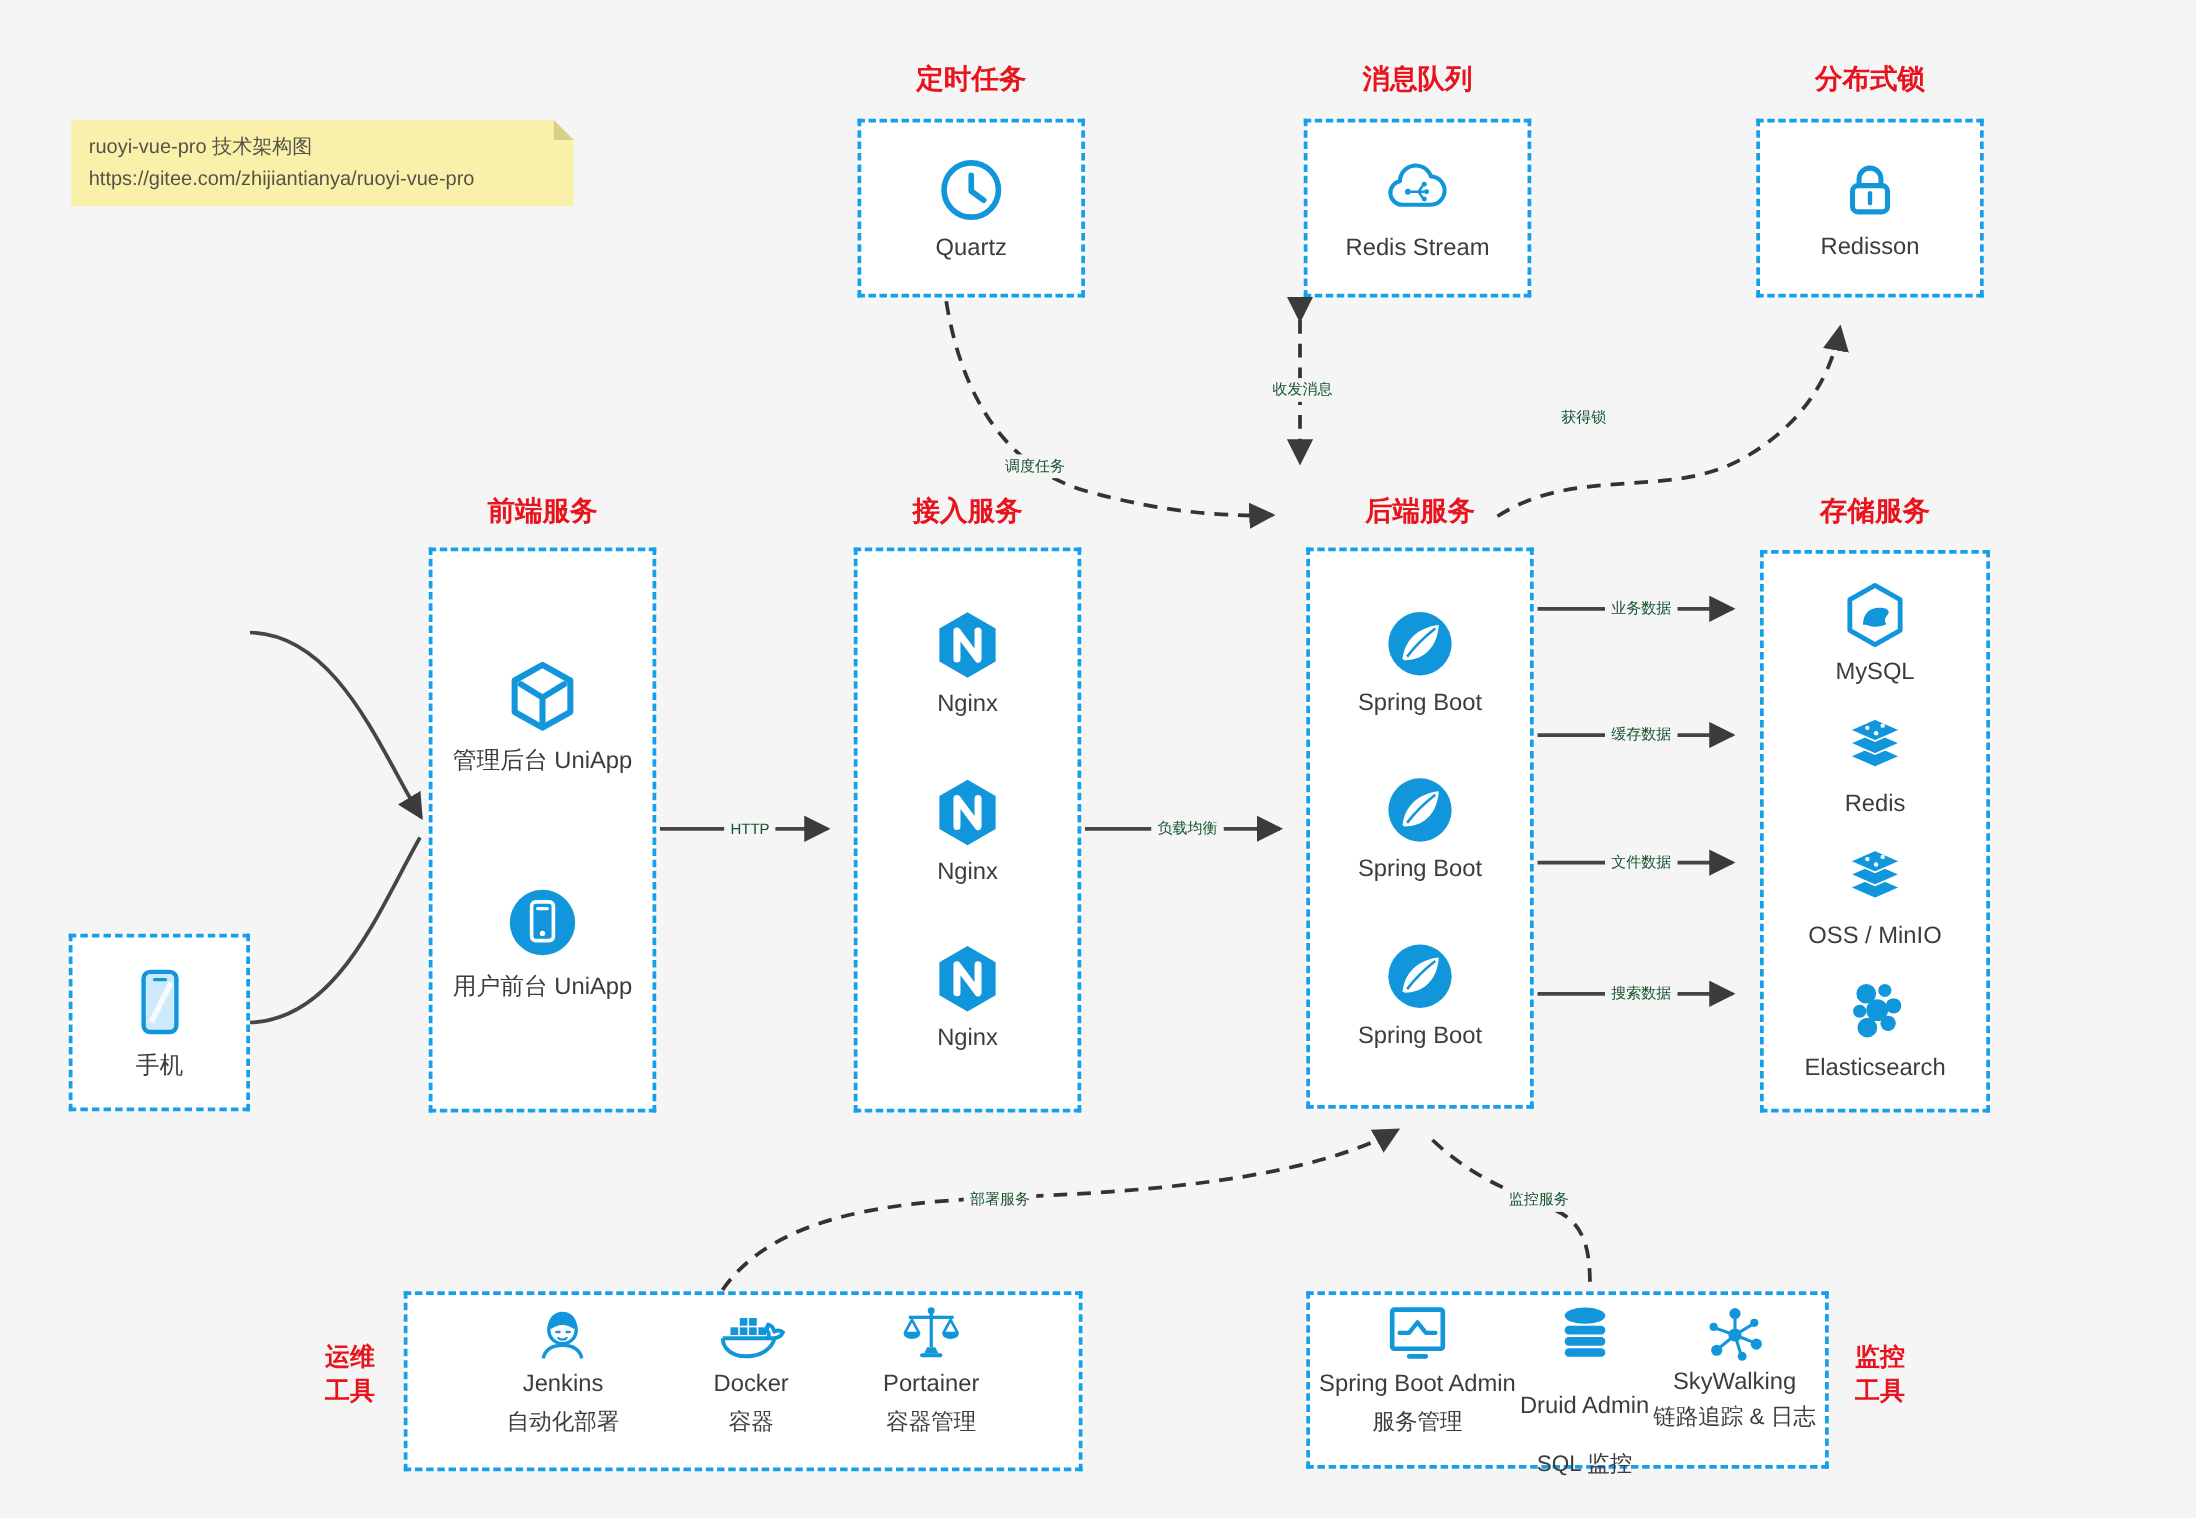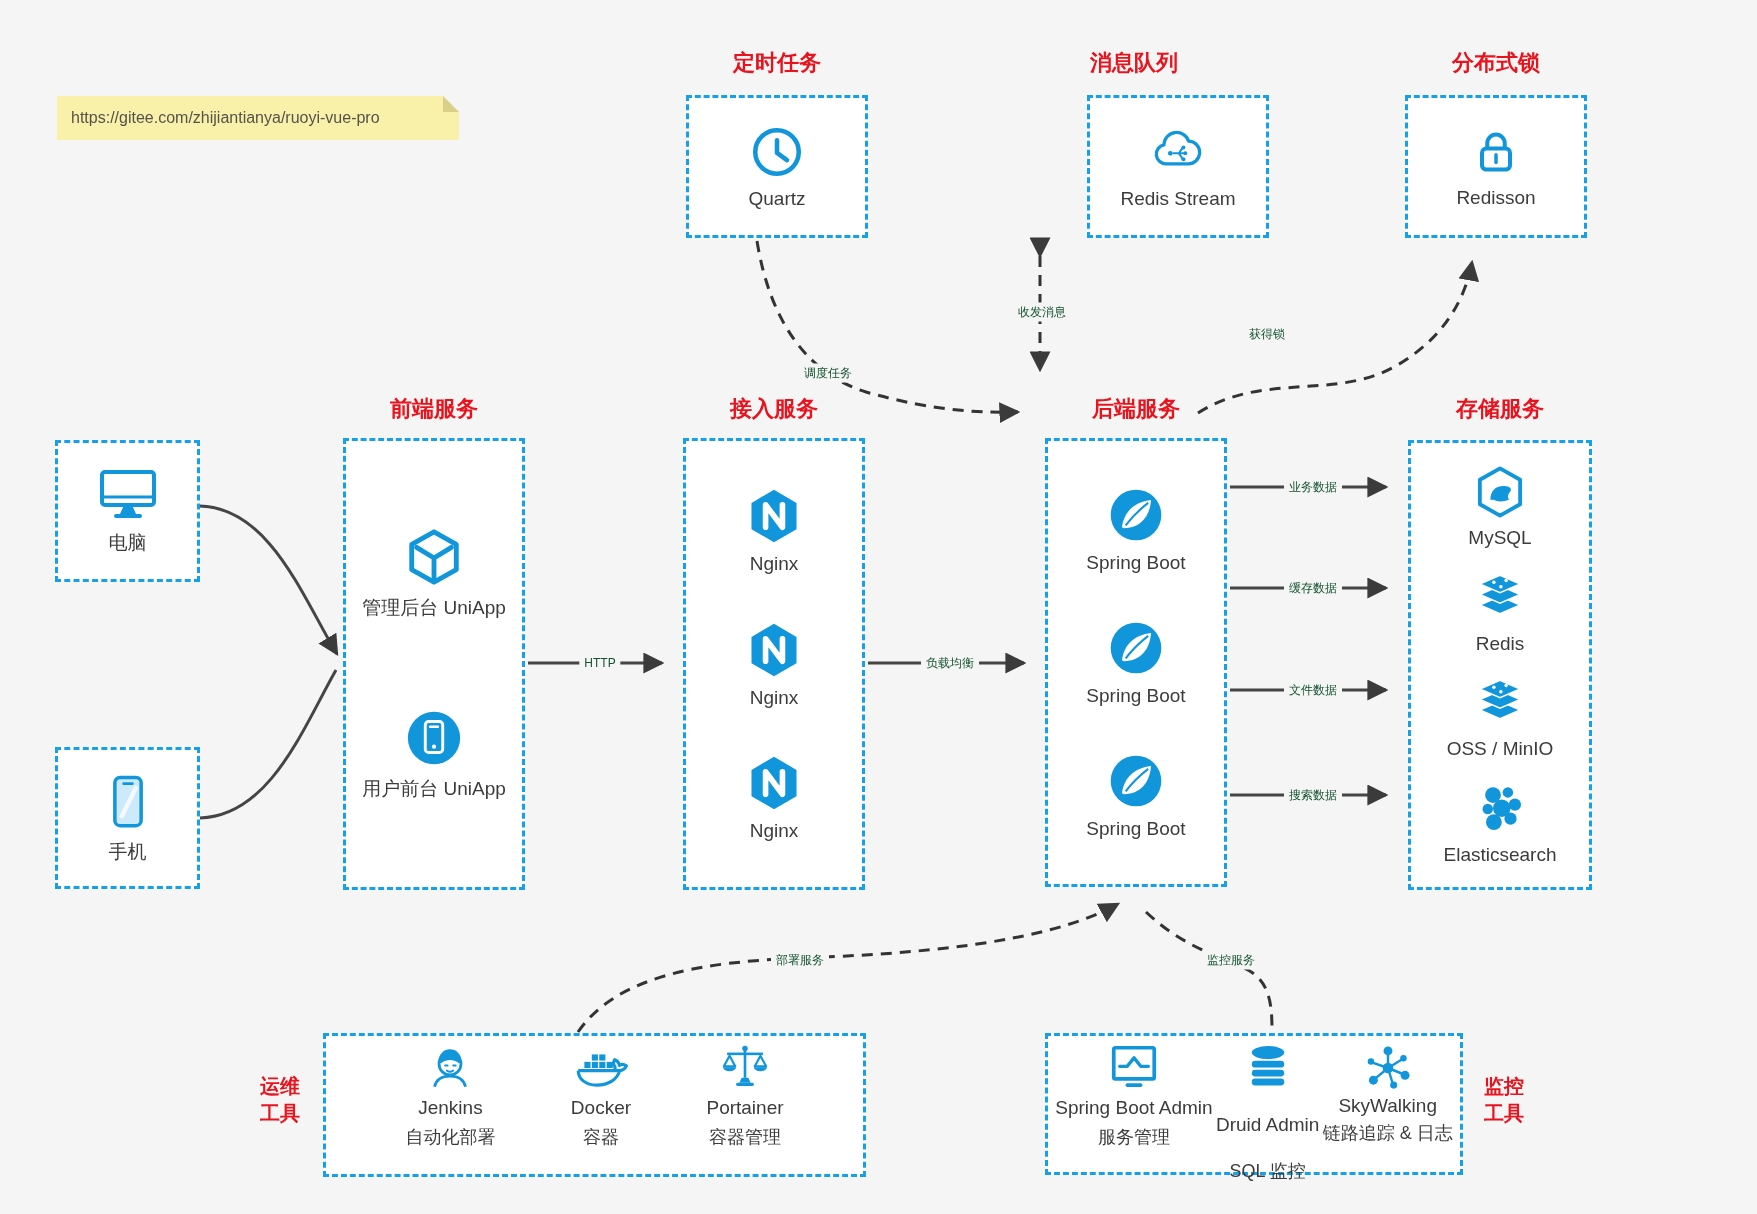--- a/index.html
+++ b/index.html
@@ -40,37 +40,38 @@
     border-left:16px solid #d9cf86;border-top:16px solid var(--bg);
     transform:translateY(-0px);}
   .ic{display:block;}
 </style>
 </head>
 <body>
 
 <div id="canvas">
 
   <div class="note">
+    <div>ruoyi-vue-pro 技术架构图</div>
     <div>https://gitee.com/zhijiantianya/ruoyi-vue-pro</div>
     <div class="fold"></div>
   </div>
 
   <div class="col-title" style="left:686px;top:48px;width:182px">定时任务</div>
   <div class="box vbox" style="left:686px;top:95px;width:182px;height:143px">
     <div class="item">
       <svg class="ic" width="58" height="58" viewBox="0 0 64 64">
         <circle cx="32" cy="32" r="24" fill="none" stroke="#1296db" stroke-width="5"></circle>
         <path d="M32 19 V33 L43 41" fill="none" stroke="#1296db" stroke-width="5" stroke-linecap="round" stroke-linejoin="round"></path>
       </svg>
       <span class="lbl">Quartz</span>
     </div>
   </div>
 
   <div class="col-title" style="left:1043px;top:48px;width:182px">消息队列</div>
-  <div class="box vbox" style="left:1087px;top:95px;width:182px;height:143px">
+  <div class="box vbox" style="left:1043px;top:95px;width:182px;height:143px">
     <div class="item">
       <svg class="ic" width="60" height="58" viewBox="0 0 64 64">
         <path d="M43 45 H18.5 A10.5 10.5 0 0 1 16.5 24.2 A14 14 0 0 1 43.8 20 A10.3 10.3 0 0 1 43 45 Z" fill="none" stroke="#1296db" stroke-width="3.6" stroke-linejoin="round"></path>
         <circle cx="23.5" cy="33.5" r="2.6" fill="#1296db"></circle>
         <path d="M26 33.5 H33 M33 33.5 L37 27.5 M33 33.5 L37 39.5 M33 33.5 H38.5" stroke="#1296db" stroke-width="2.2" fill="none"></path>
         <circle cx="38" cy="27" r="2.2" fill="#1296db"></circle>
         <circle cx="40" cy="33.5" r="2.2" fill="#1296db"></circle>
         <circle cx="38" cy="40" r="2.2" fill="#1296db"></circle>
       </svg>
       <span class="lbl">Redis Stream</span>
@@ -82,31 +83,20 @@
     <div class="item">
       <svg class="ic" width="56" height="56" viewBox="0 0 64 64">
         <path d="M22 28 v-6 a10 10 0 0 1 20 0 v6" fill="none" stroke="#1296db" stroke-width="4.6"></path>
         <rect x="16" y="28" width="32" height="24" rx="5" fill="none" stroke="#1296db" stroke-width="4.6"></rect>
         <path d="M32 35 v9" stroke="#1296db" stroke-width="4" stroke-linecap="round"></path>
       </svg>
       <span class="lbl">Redisson</span>
     </div>
   </div>
 
-  <div class="box vbox" style="left:55px;top:440px;width:145px;height:142px">
-    <div class="item">
-      <svg class="ic" width="64" height="56" viewBox="0 0 64 56">
-        <rect x="6" y="5" width="52" height="33" rx="3" fill="none" stroke="#1296db" stroke-width="4"></rect>
-        <path d="M7 30 H57" stroke="#1296db" stroke-width="3"></path>
-        <path d="M28 38 l-4 9 h16 l-4 -9 z" fill="#1296db"></path>
-        <rect x="18" y="47" width="28" height="4" rx="2" fill="#1296db"></rect>
-      </svg>
-      <span class="lbl">电脑</span>
-    </div>
-  </div>
 
   <div class="box vbox" style="left:55px;top:747px;width:145px;height:142px">
     <div class="item">
       <svg class="ic" width="56" height="60" viewBox="0 0 64 64">
         <rect x="17" y="4" width="30" height="55" rx="6" fill="#cdeafc" stroke="#1296db" stroke-width="4"></rect>
         <path d="M27 11 h10" stroke="#1296db" stroke-width="3" stroke-linecap="round"></path>
         <path d="M24 50 l18 -36" stroke="#ffffff" stroke-width="5" opacity="0.8"></path>
       </svg>
       <span class="lbl">手机</span>
     </div>

